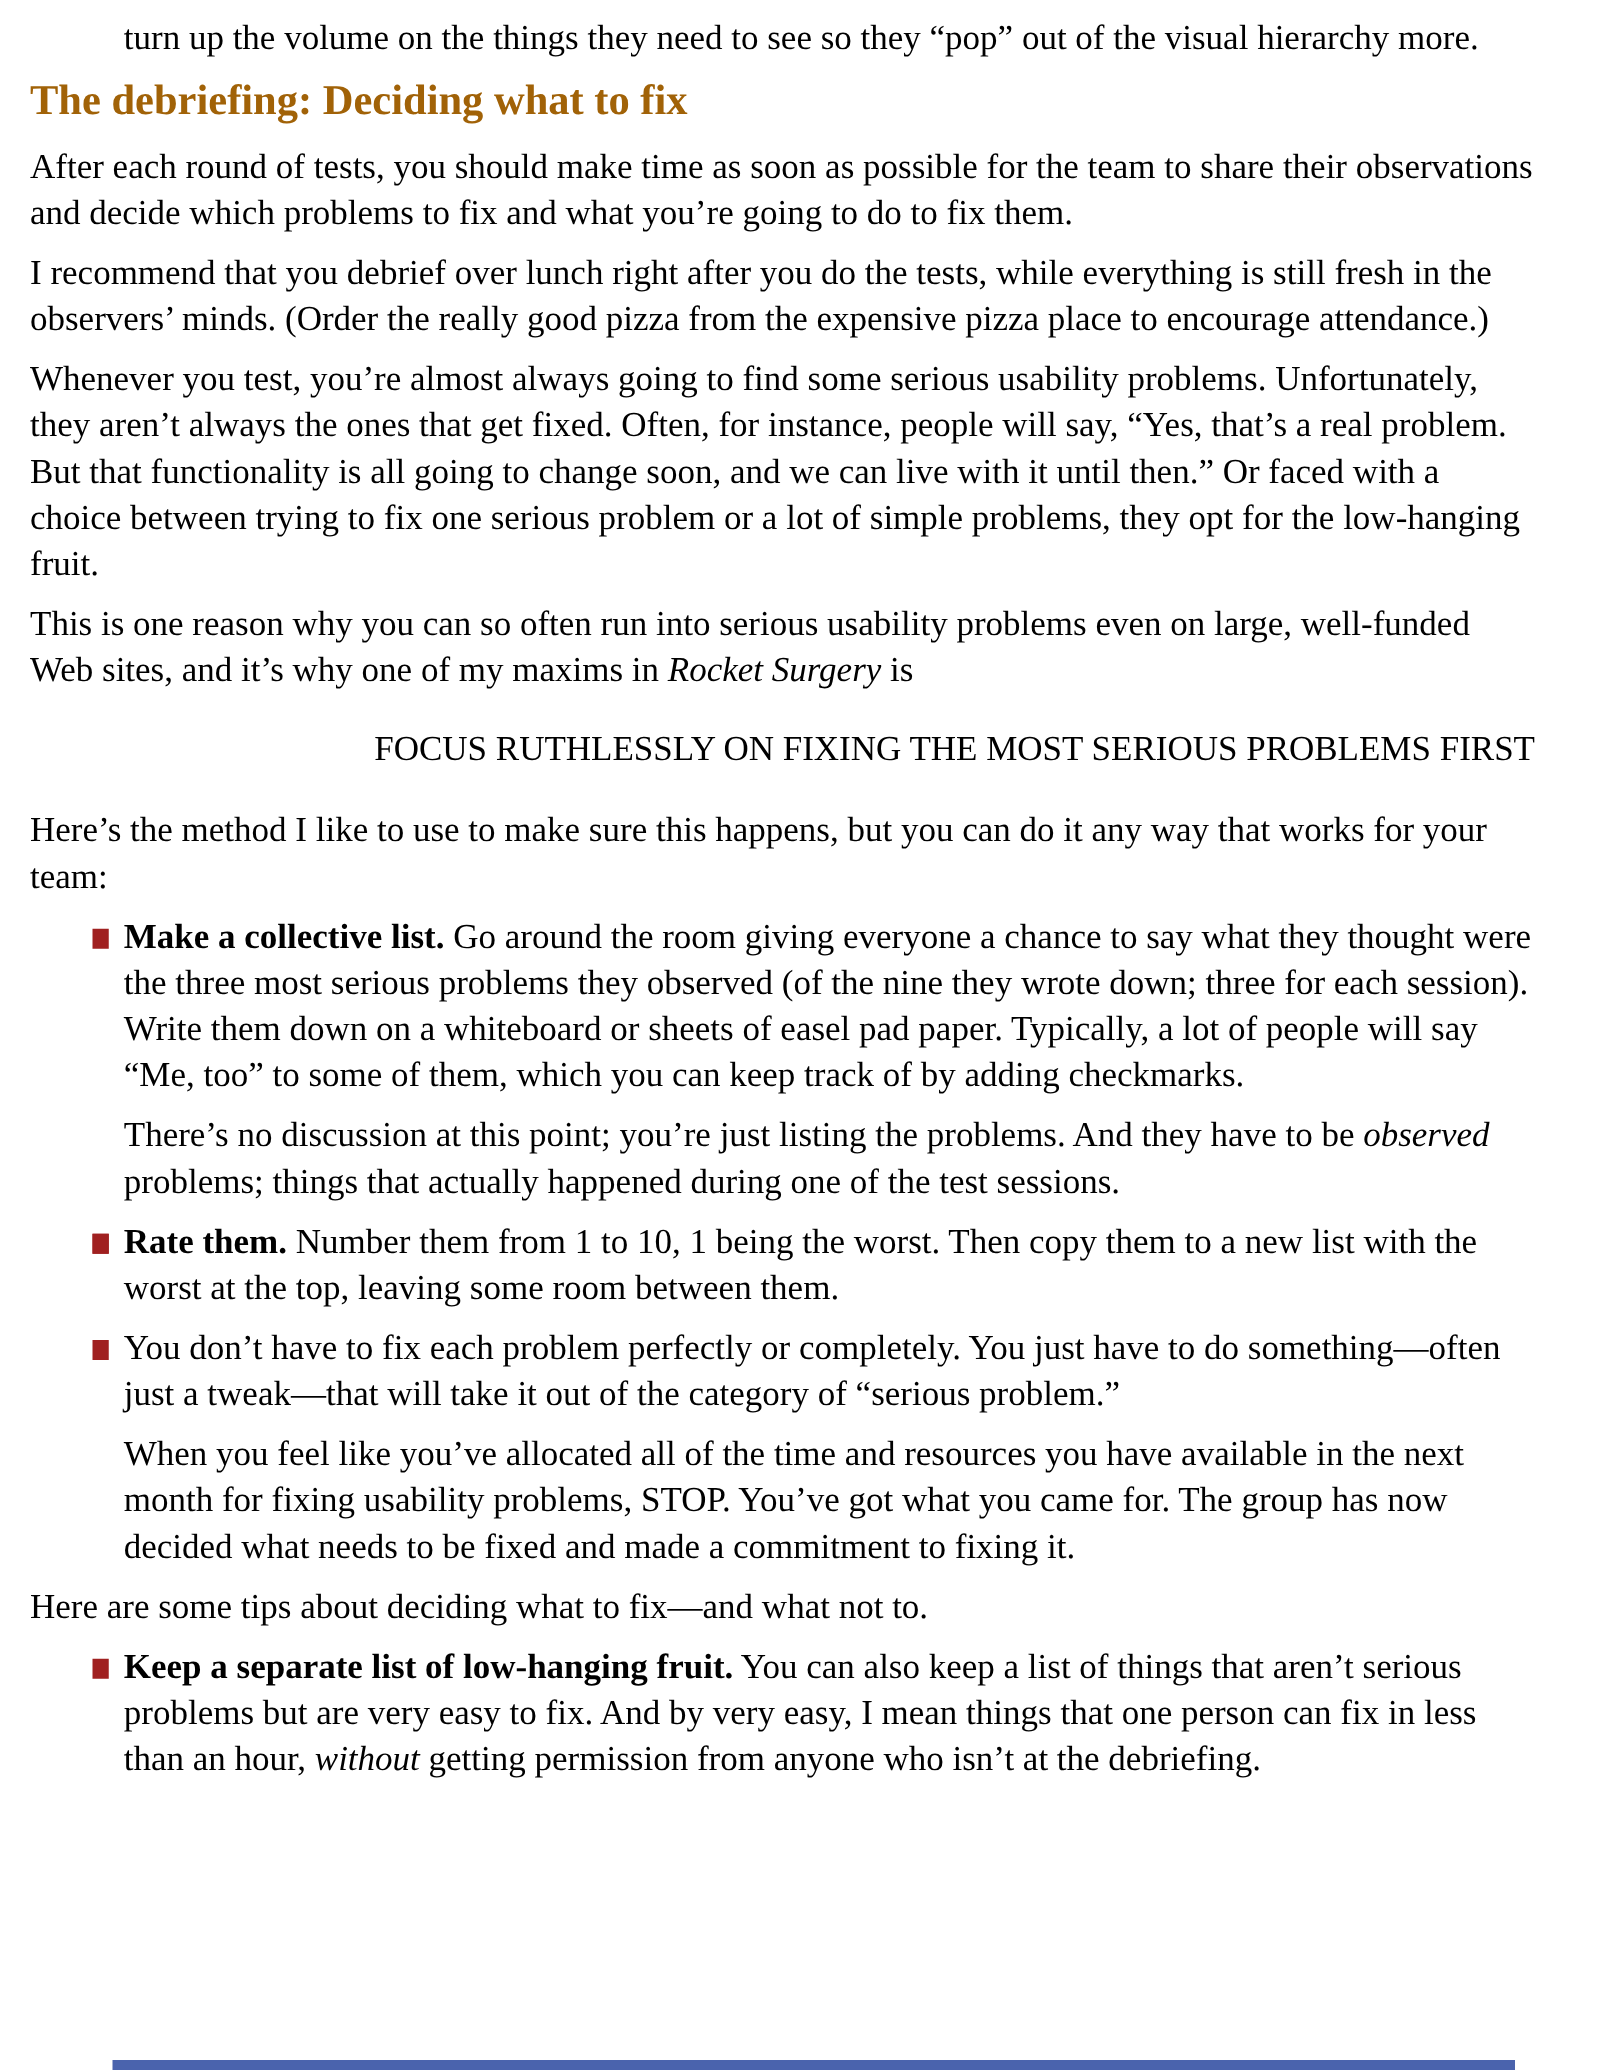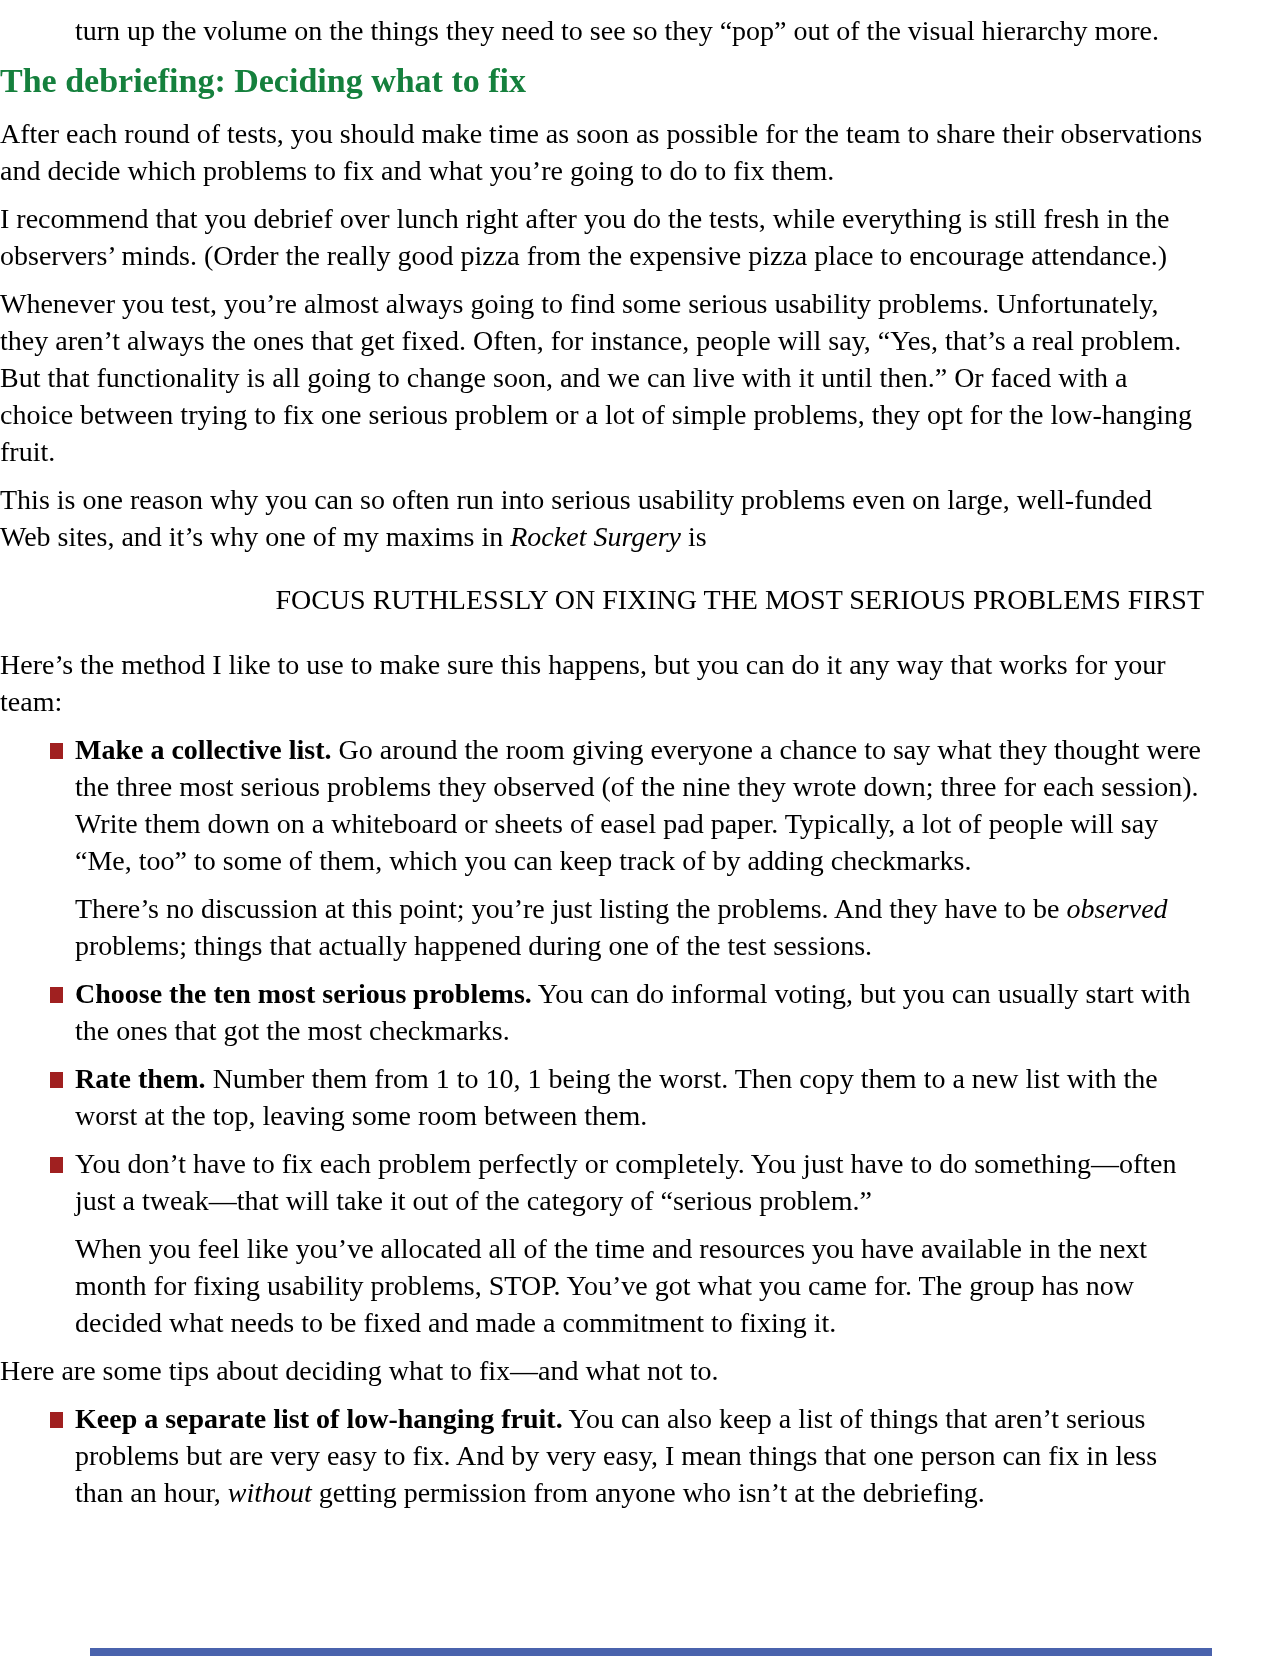--- a/index.html
+++ b/index.html
@@ -3,21 +3,21 @@
 <meta charset="utf-8">
 <style>
   html, body { margin: 0; padding: 0; }
   body {
     width: 1280px; height: 1656px;
     background: #ffffff;
     font-family: "Liberation Serif", "DejaVu Serif", serif;
     font-size: 28px; line-height: 37px; color: #000000;
     position: relative; overflow: hidden;
   }
-  .content { position: absolute; top: 12px; left: 0; width: 1204px; }
+  .content { position: absolute; top: 12px; left: 24px; width: 1204px; }
   .continuation { padding-left: 75px; margin: 0 0 10px 0; }
   .heading {
     font-size: 34px; line-height: 44px; font-weight: bold;
     color: #A31C1C; margin: 10px 0 12px 0;
   }
   .paragraph { margin: 0 0 11px 0; }
   .maxim { text-align: right; margin: 26px 0 28px 0; }
   .bullet { position: relative; padding-left: 75px; margin: 0 0 11px 0; }
   .bullet-sq {
     position: absolute; left: 50px; top: 12px;
@@ -29,30 +29,30 @@
     width: 1122px; height: 8px; background: #4A63AD;
   }
   b { font-weight: bold; }
   i { font-style: italic; }
 </style>
 </head>
 <body style="background: rgb(255, 255, 255); color: rgb(0, 0, 0);">
 
 <div class="content">
     <div class="continuation"><span>turn up the volume on the things they need to see so they “pop” out of the visual hierarchy more.</span></div>
-    <h1 class="heading" style="color: #15803d;"><span>The debriefing: Deciding what to fix</span></h1>
+    <h1 class="heading" style="color: #a16207;"><span>The debriefing: Deciding what to fix</span></h1>
     <div class="paragraph"><span>After each round of tests, you should make time as soon as possible for the team to share their observations and decide which problems to fix and what you’re going to do to fix them.</span></div>
     <div class="paragraph"><span>I recommend that you debrief over lunch right after you do the tests, while everything is still fresh in the observers’ minds. (Order the really good pizza from the expensive pizza place to encourage attendance.)</span></div>
     <div class="paragraph"><span>Whenever you test, you’re almost always going to find some serious usability problems. Unfortunately, they aren’t always the ones that get fixed. Often, for instance, people will say, “Yes, that’s a real problem. But that functionality is all going to change soon, and we can live with it until then.” Or faced with a choice between trying to fix one serious problem or a lot of simple problems, they opt for the low-hanging fruit.</span></div>
     <div class="paragraph"><span>This is one reason why you can so often run into serious usability problems even on large, well-funded Web sites, and it’s why one of my maxims in </span><i>Rocket Surgery</i><span> is</span></div>
     <div class="maxim"><span>FOCUS RUTHLESSLY ON FIXING THE MOST SERIOUS PROBLEMS FIRST</span></div>
     <div class="paragraph"><span>Here’s the method I like to use to make sure this happens, but you can do it any way that works for your team:</span></div>
     <div class="bullet"><span class="bullet-sq" style="background: rgb(160, 32, 32);"></span><span><b>Make a collective list.</b><span> Go around the room giving everyone a chance to say what they thought were the three most serious problems they observed (of the nine they wrote down; three for each session). Write them down on a whiteboard or sheets of easel pad paper. Typically, a lot of people will say “Me, too” to some of them, which you can keep track of by adding checkmarks.</span></span></div>
     <div class="subpara"><span>There’s no discussion at this point; you’re just listing the problems. And they have to be </span><i>observed</i><span> problems; things that actually happened during one of the test sessions.</span></div>
-    <div class="bullet"><span class="bullet-sq" style="background: rgb(160, 32, 32);"></span><span><b>Choose the ten most serious problems.</b><span> You can do informal voting, but you can usually start with the ones that got the most checkmarks.</span></span></div>
+    <div class="bullet"><span class="bullet-sq" style="background: rgb(160, 32, 32);"></span></div>
     <div class="bullet"><span class="bullet-sq" style="background: rgb(160, 32, 32);"></span><span><b>Rate them.</b><span> Number them from 1 to 10, 1 being the worst. Then copy them to a new list with the worst at the top, leaving some room between them.</span></span></div>
     <div class="bullet"><span class="bullet-sq" style="background: rgb(160, 32, 32);"></span></div>
     <div class="subpara"><span>You don’t have to fix each problem perfectly or completely. You just have to do something—often just a tweak—that will take it out of the category of “serious problem.”</span></div>
     <div class="subpara"><span>When you feel like you’ve allocated all of the time and resources you have available in the next month for fixing usability problems, STOP. You’ve got what you came for. The group has now decided what needs to be fixed and made a commitment to fixing it.</span></div>
     <div class="paragraph"><span>Here are some tips about deciding what to fix—and what not to.</span></div>
     <div class="bullet"><span class="bullet-sq" style="background: rgb(160, 32, 32);"></span><span><b>Keep a separate list of low-hanging fruit.</b><span> You can also keep a list of things that aren’t serious problems but are very easy to fix. And by very easy, I mean things that one person can fix in less than an hour, </span><i>without</i><span> getting permission from anyone who isn’t at the debriefing.</span></span></div>
   </div>
 
 <div class="bottom-bar" style="background: rgb(74, 99, 173);"></div>
 

